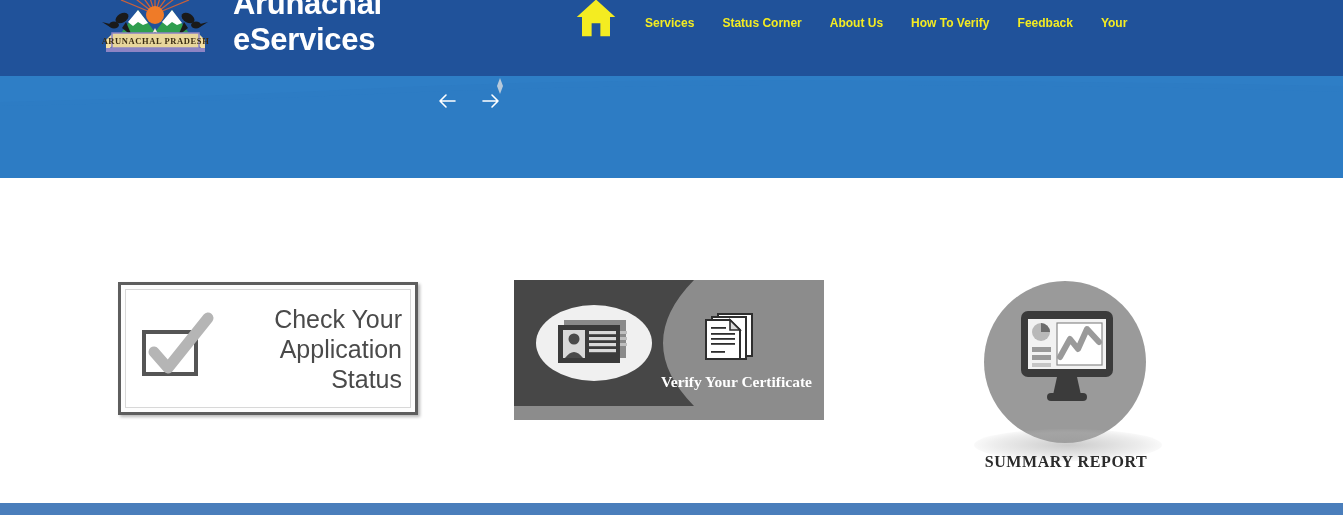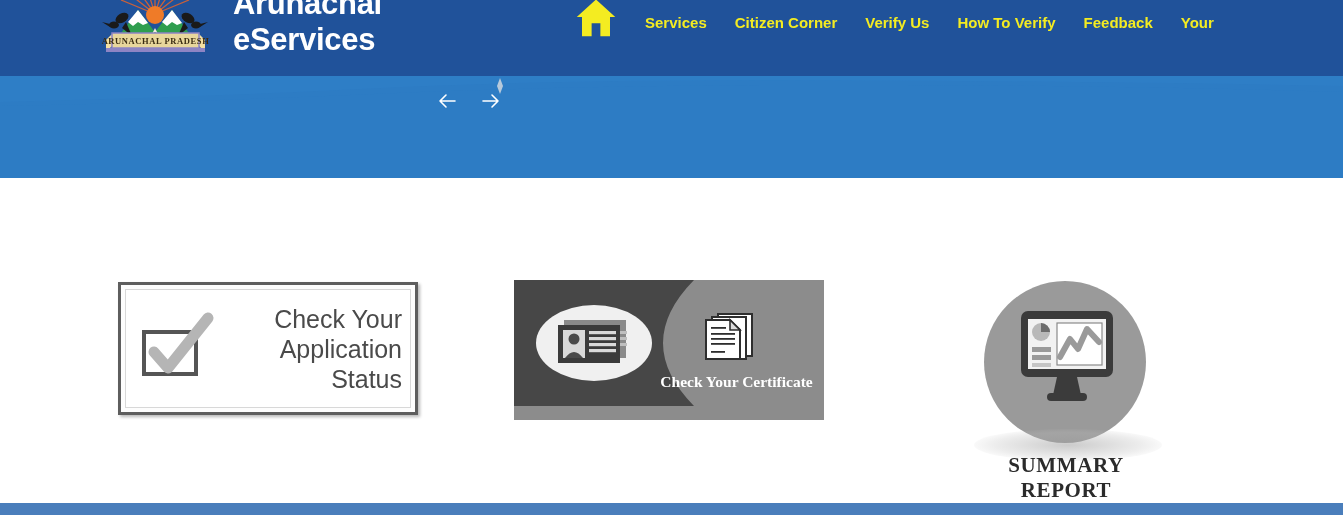--- a/index.html
+++ b/index.html
@@ -66,21 +66,21 @@
     width: 42px;
     height: 42px;
     margin-top: -12px;
     margin-right: 14px;
     display: block;
     flex: 0 0 auto;
   }
 
   .nav-link {
     color: #f4ec21;
-    font-size: 15px;
+    font-size: 12px;
     font-weight: bold;
     text-decoration: none;
     padding: 0 14px;
     white-space: nowrap;
     line-height: 46px;
     display: block;
   }
 
   
   .banner {
@@ -249,21 +249,21 @@
     background: radial-gradient(ellipse at center, rgba(160,160,160,0.55) 0%, rgba(190,190,190,0.28) 55%, rgba(255,255,255,0) 78%);
   }
   .summary-label {
     position: absolute;
     left: 0;
     top: 172px;
     width: 200px;
     text-align: center;
     color: #2b2b2b;
     font-family: "Liberation Serif", serif;
-    font-size: 21px;
+    font-size: 16px;
     font-weight: bold;
     letter-spacing: 0.6px;
   }
 
   
   .footer-strip {
     position: absolute;
     left: 0; top: 503px;
     width: 1343px;
     height: 12px;
@@ -323,22 +323,22 @@
     <div class="site-title">Arunachal
 eServices</div>
 
     <nav class="nav">
 
       <svg class="home-icon" viewBox="0 0 24 24">
         <path d="M12 2 L23 12 L20 12 L20 23 L14.5 23 L14.5 15.5 L9.5 15.5 L9.5 23 L4 23 L4 12 L1 12 Z" fill="#f4ec21"></path>
       </svg>
 
       <a class="nav-link" href="#">Services</a>
-      <a class="nav-link" href="#">Citizen Corner</a>
-      <a class="nav-link" href="#">Verify Us</a>
+      <a class="nav-link" href="#">Status Corner</a>
+      <a class="nav-link" href="#">About Us</a>
       <a class="nav-link" href="#">How To Verify</a>
       <a class="nav-link" href="#">Feedback</a>
       <a class="nav-link" href="#">Your</a>
     </nav>
   </div>
 
   <div class="banner">
 
     <svg class="banner-wave" viewBox="0 0 1343 40" preserveAspectRatio="none">
       <path d="M0 26 Q 180 22 360 13 Q 480 7 620 5 Q 900 2 1343 10 L1343 0 L0 0 Z" fill="#2f80c8" opacity="0.55"></path>
@@ -403,21 +403,21 @@
         <path d="M28 8 L28 18 L38 18 Z" fill="#dcdcdc" stroke="#2e2e2e" stroke-width="1.6"></path>
         <g fill="#2e2e2e">
           <rect x="9" y="15" width="15" height="1.8"></rect>
           <rect x="9" y="21" width="24" height="1.8"></rect>
           <rect x="9" y="26" width="24" height="1.8"></rect>
           <rect x="9" y="31" width="24" height="1.8"></rect>
           <rect x="9" y="39" width="14" height="1.8"></rect>
         </g>
       </svg>
 
-      <div class="verify-label">Check Your Certificate</div>
+      <div class="verify-label">Verify Your Certificate</div>
     </div>
 
     <div class="card-summary">
       <div class="summary-circle"></div>
 
       <svg class="summary-monitor" viewBox="0 0 96 100">
         <rect x="2" y="2" width="92" height="66" rx="7" fill="#3b3b3b"></rect>
         <rect x="9" y="10" width="78" height="50" fill="#f2f2f2"></rect>
 
         <circle cx="22" cy="23" r="9" fill="#b9b9b9"></circle>

